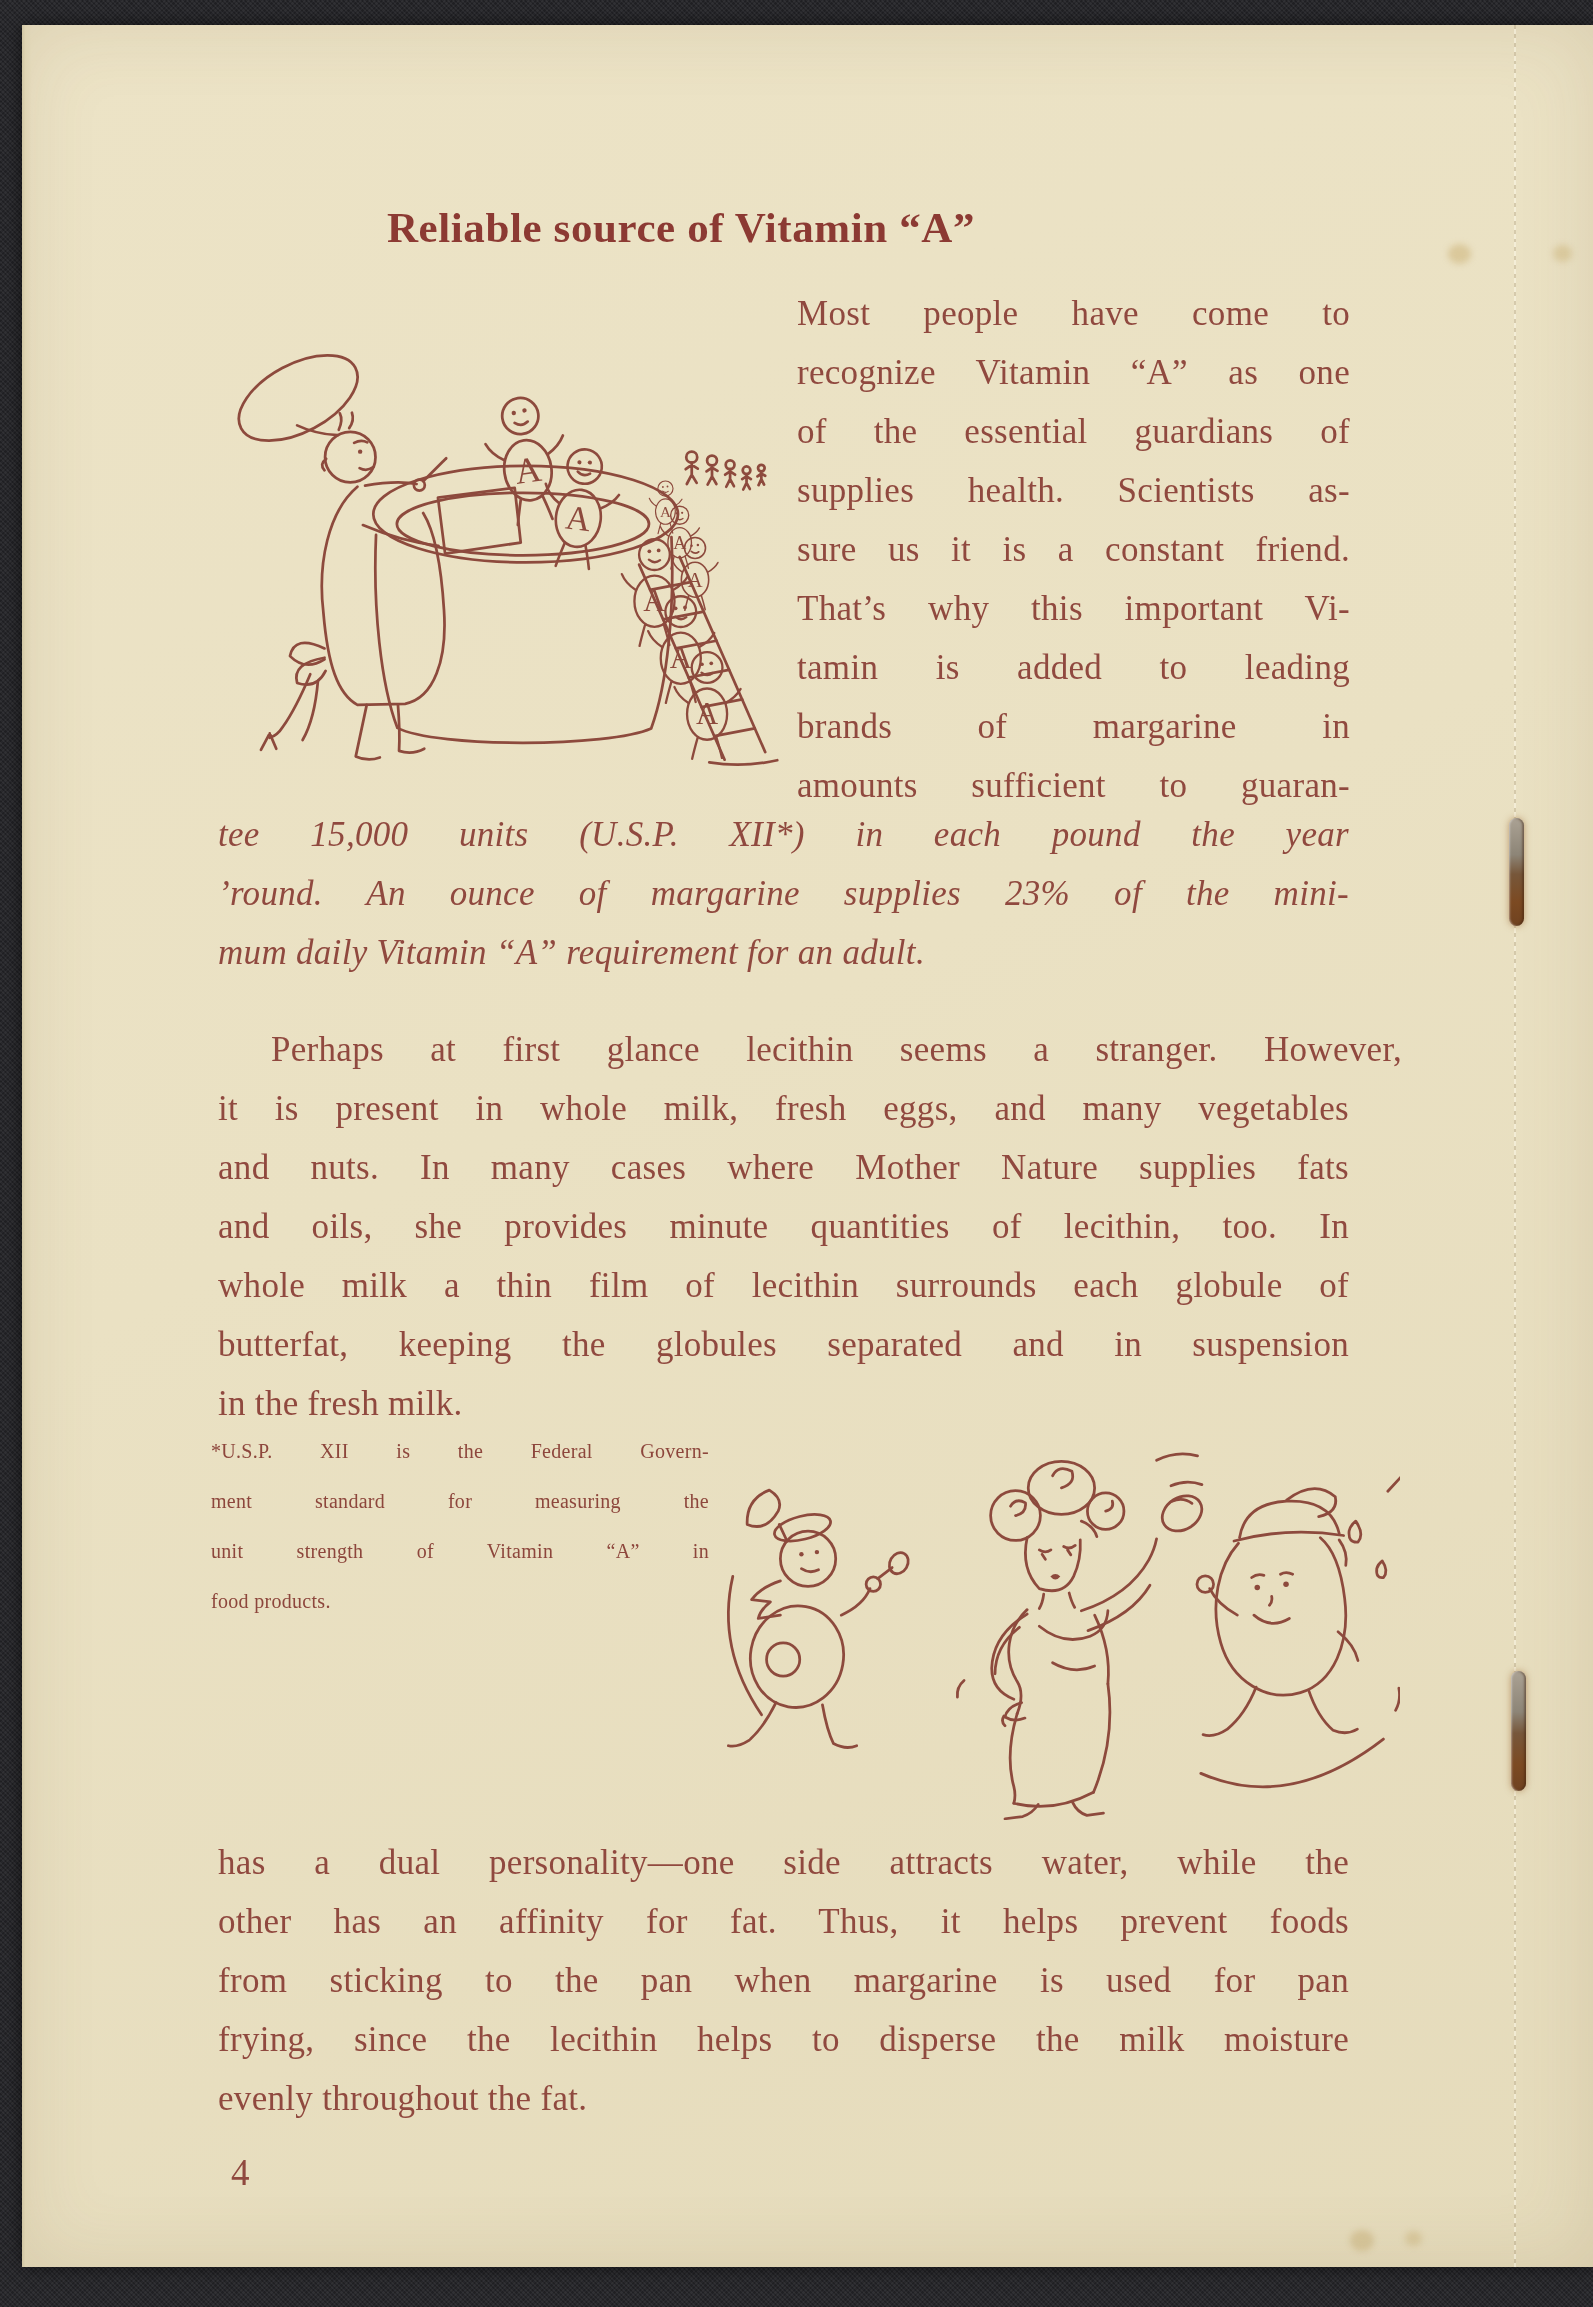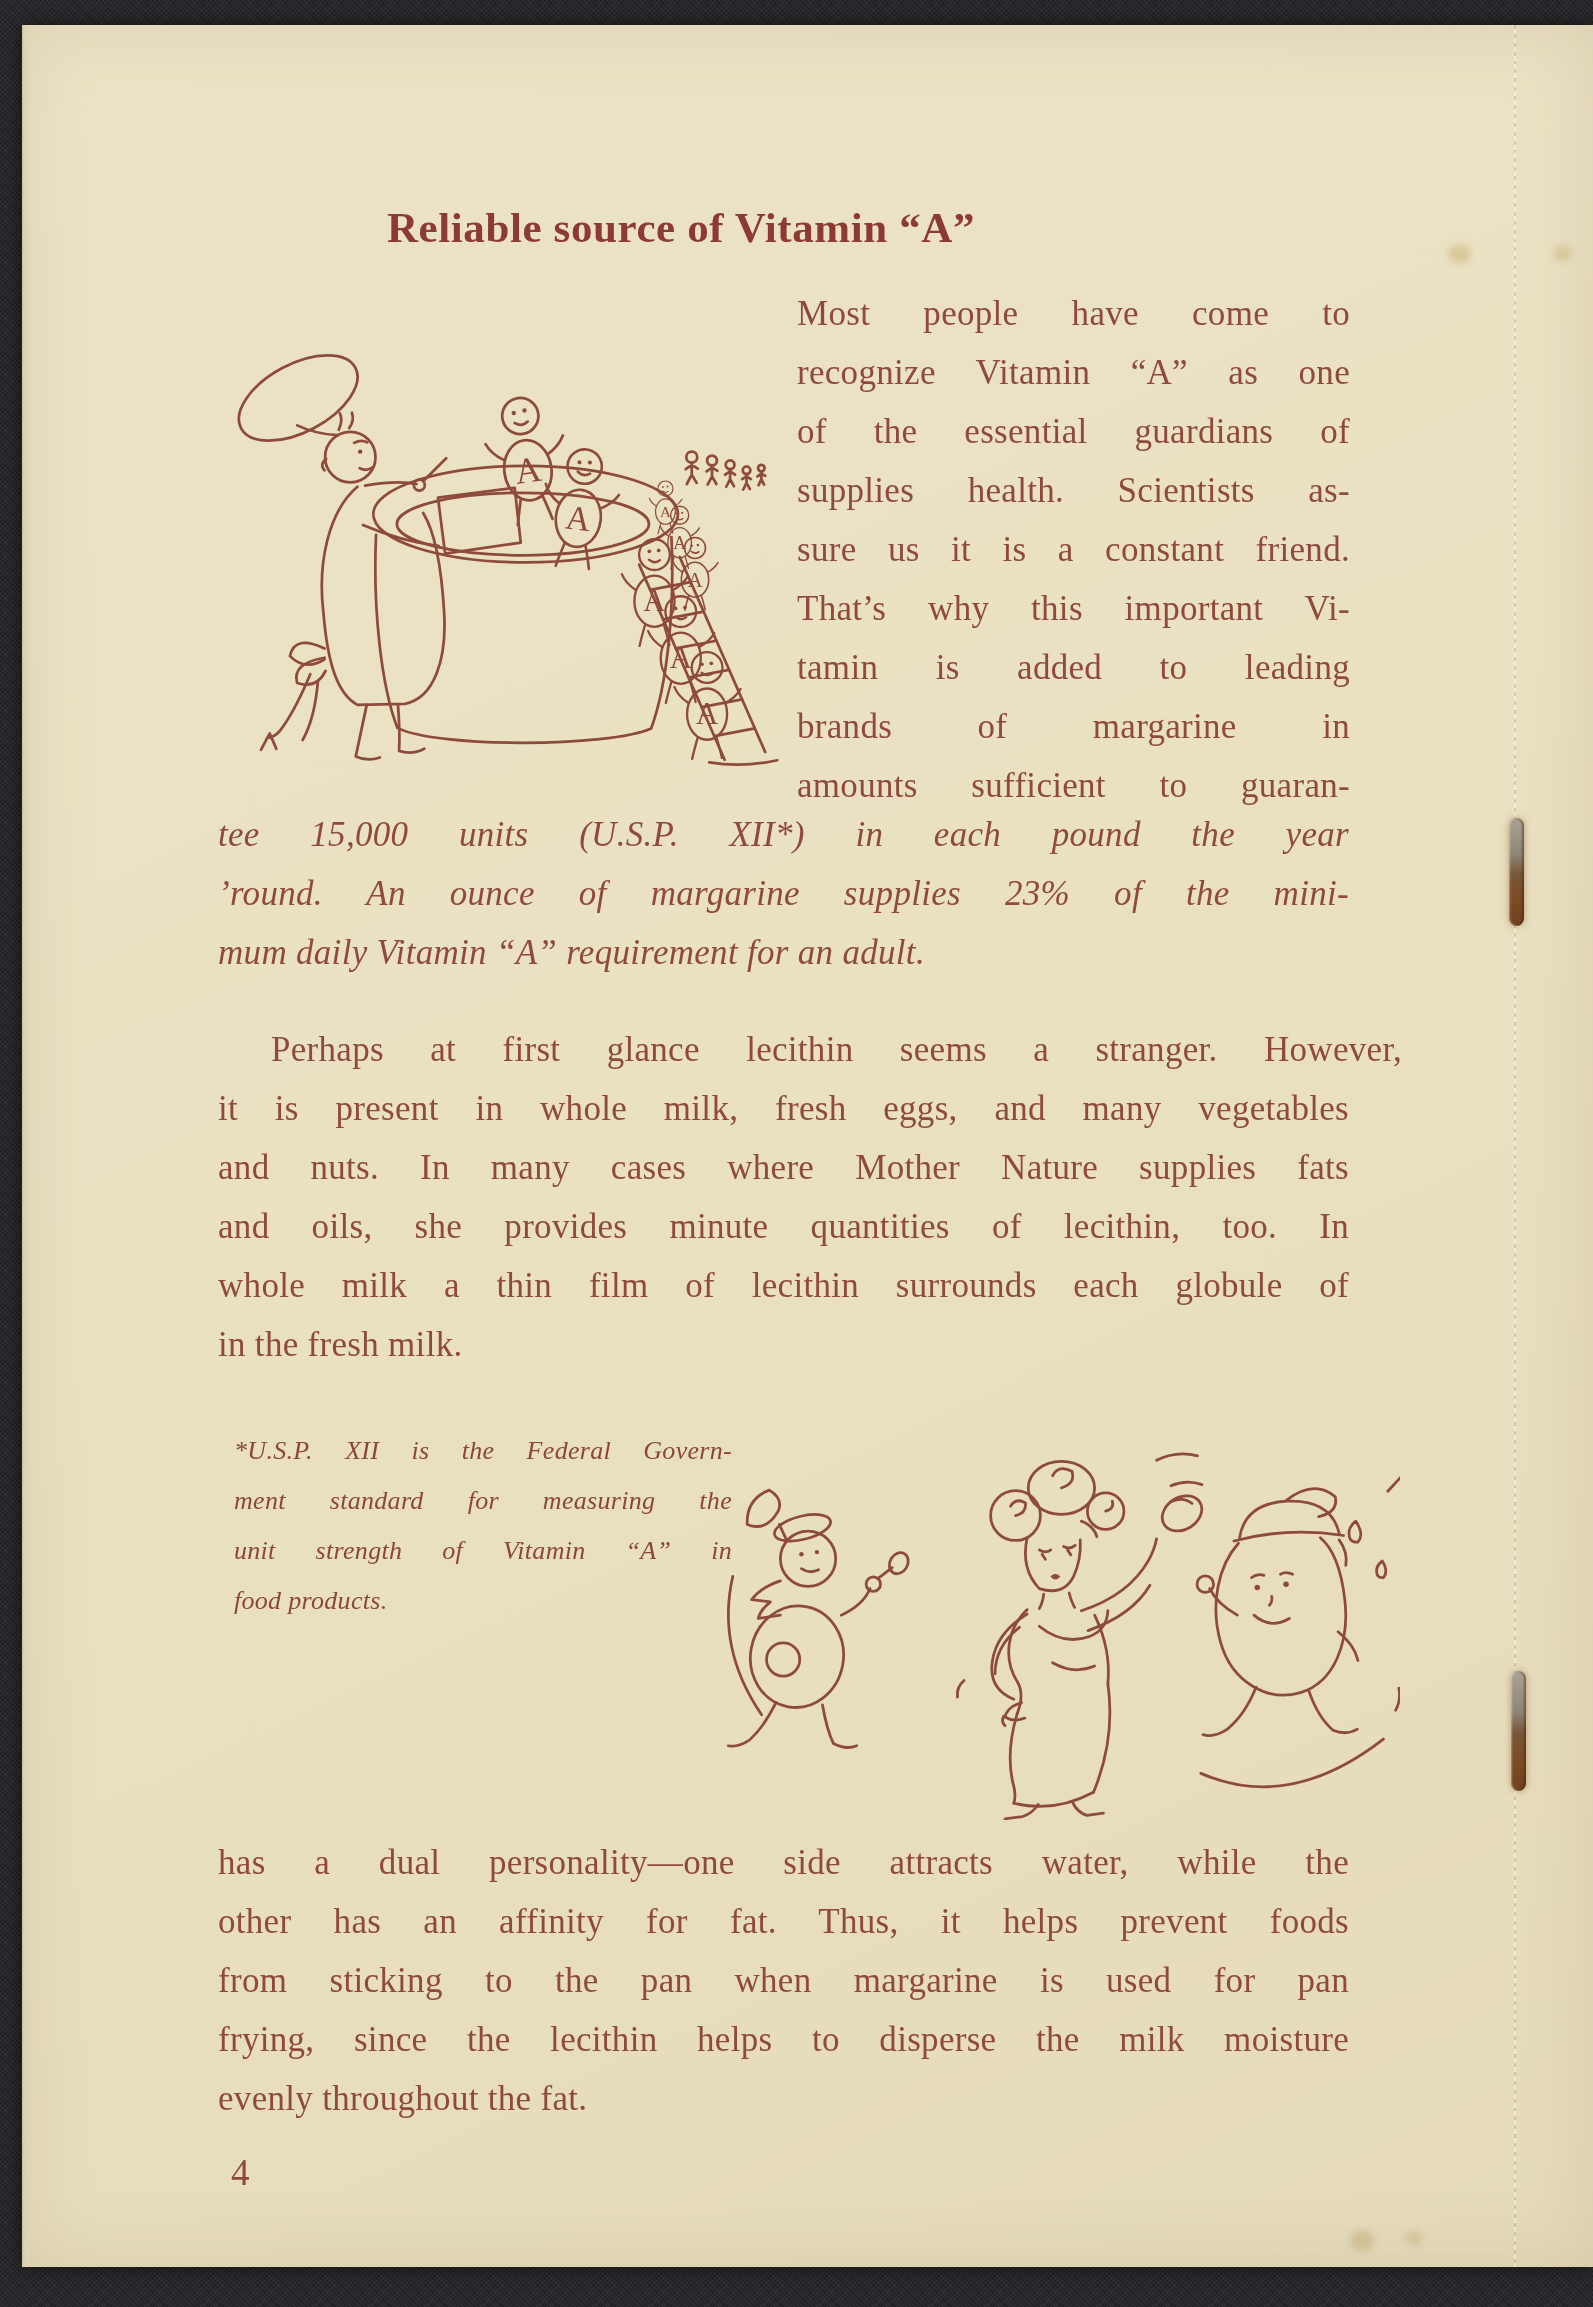--- a/index.html
+++ b/index.html
@@ -40,22 +40,22 @@
   .tl{position:absolute;color:#90493f;font-size:35px;letter-spacing:0.3px;}
   .tl .ln{width:100%;text-align:center;}
   .jline{text-align:justify;text-align-last:justify;}
   .lline{text-align:left;text-align-last:left;}
   .col-right{left:775px;top:259px;width:553px;line-height:59px;}
   .full-a{left:196px;top:780px;width:1131px;line-height:59px;font-style:italic;}
   .para-2{left:196px;top:995px;width:1131px;line-height:59px;}
   .indent1{padding-left:53px;}
   .indent2{padding-left:47px;}
   .footnote{
-    position:absolute;left:212px;top:1401px;width:498px;line-height:50px;
-    font-style:italic;font-size:26px;color:#8d463c;letter-spacing:0.3px;
+    position:absolute;left:189px;top:1401px;width:498px;line-height:50px;
+    font-size:20px;color:#8d463c;letter-spacing:0.3px;
   }
   .col-left{left:196px;top:1583px;width:493px;line-height:55px;}
   .full-b{left:196px;top:1808px;width:1131px;line-height:59px;}
   .pagenum{position:absolute;left:209px;top:2126px;font-size:37px;color:#90493f;}
   .illo{position:absolute;}
   .illo svg{display:block;width:100%;height:100%;}
   .ink-stroke{stroke:#8d4a3d;fill:none;stroke-width:5;stroke-linecap:round;stroke-linejoin:round;}
   .ink-fill{fill:#8d4a3d;stroke:none;}
 </style>
 </head>
@@ -170,20 +170,21 @@
     <div class="ln jline">’round. An ounce of margarine supplies 23% of the mini-</div>
     <div class="ln lline">mum daily Vitamin “A” requirement for an adult.</div>
   </div>
 
   <div class="tl para-2">
     <div class="ln jline indent1">Perhaps at first glance lecithin seems a stranger. However,</div>
     <div class="ln jline">it is present in whole milk, fresh eggs, and many vegetables</div>
     <div class="ln jline">and nuts. In many cases where Mother Nature supplies fats</div>
     <div class="ln jline">and oils, she provides minute quantities of lecithin, too. In</div>
     <div class="ln jline">whole milk a thin film of lecithin surrounds each globule of</div>
+    <div class="ln jline">butterfat, keeping the globules separated and in suspension</div>
     <div class="ln lline">in the fresh milk.</div>
   </div>
 
   <div class="footnote">
     <div class="ln jline">*U.S.P. XII is the Federal Govern-</div>
     <div class="ln jline">ment standard for measuring the</div>
     <div class="ln jline">unit strength of Vitamin “A” in</div>
     <div class="ln lline">food products.</div>
   </div>
 

